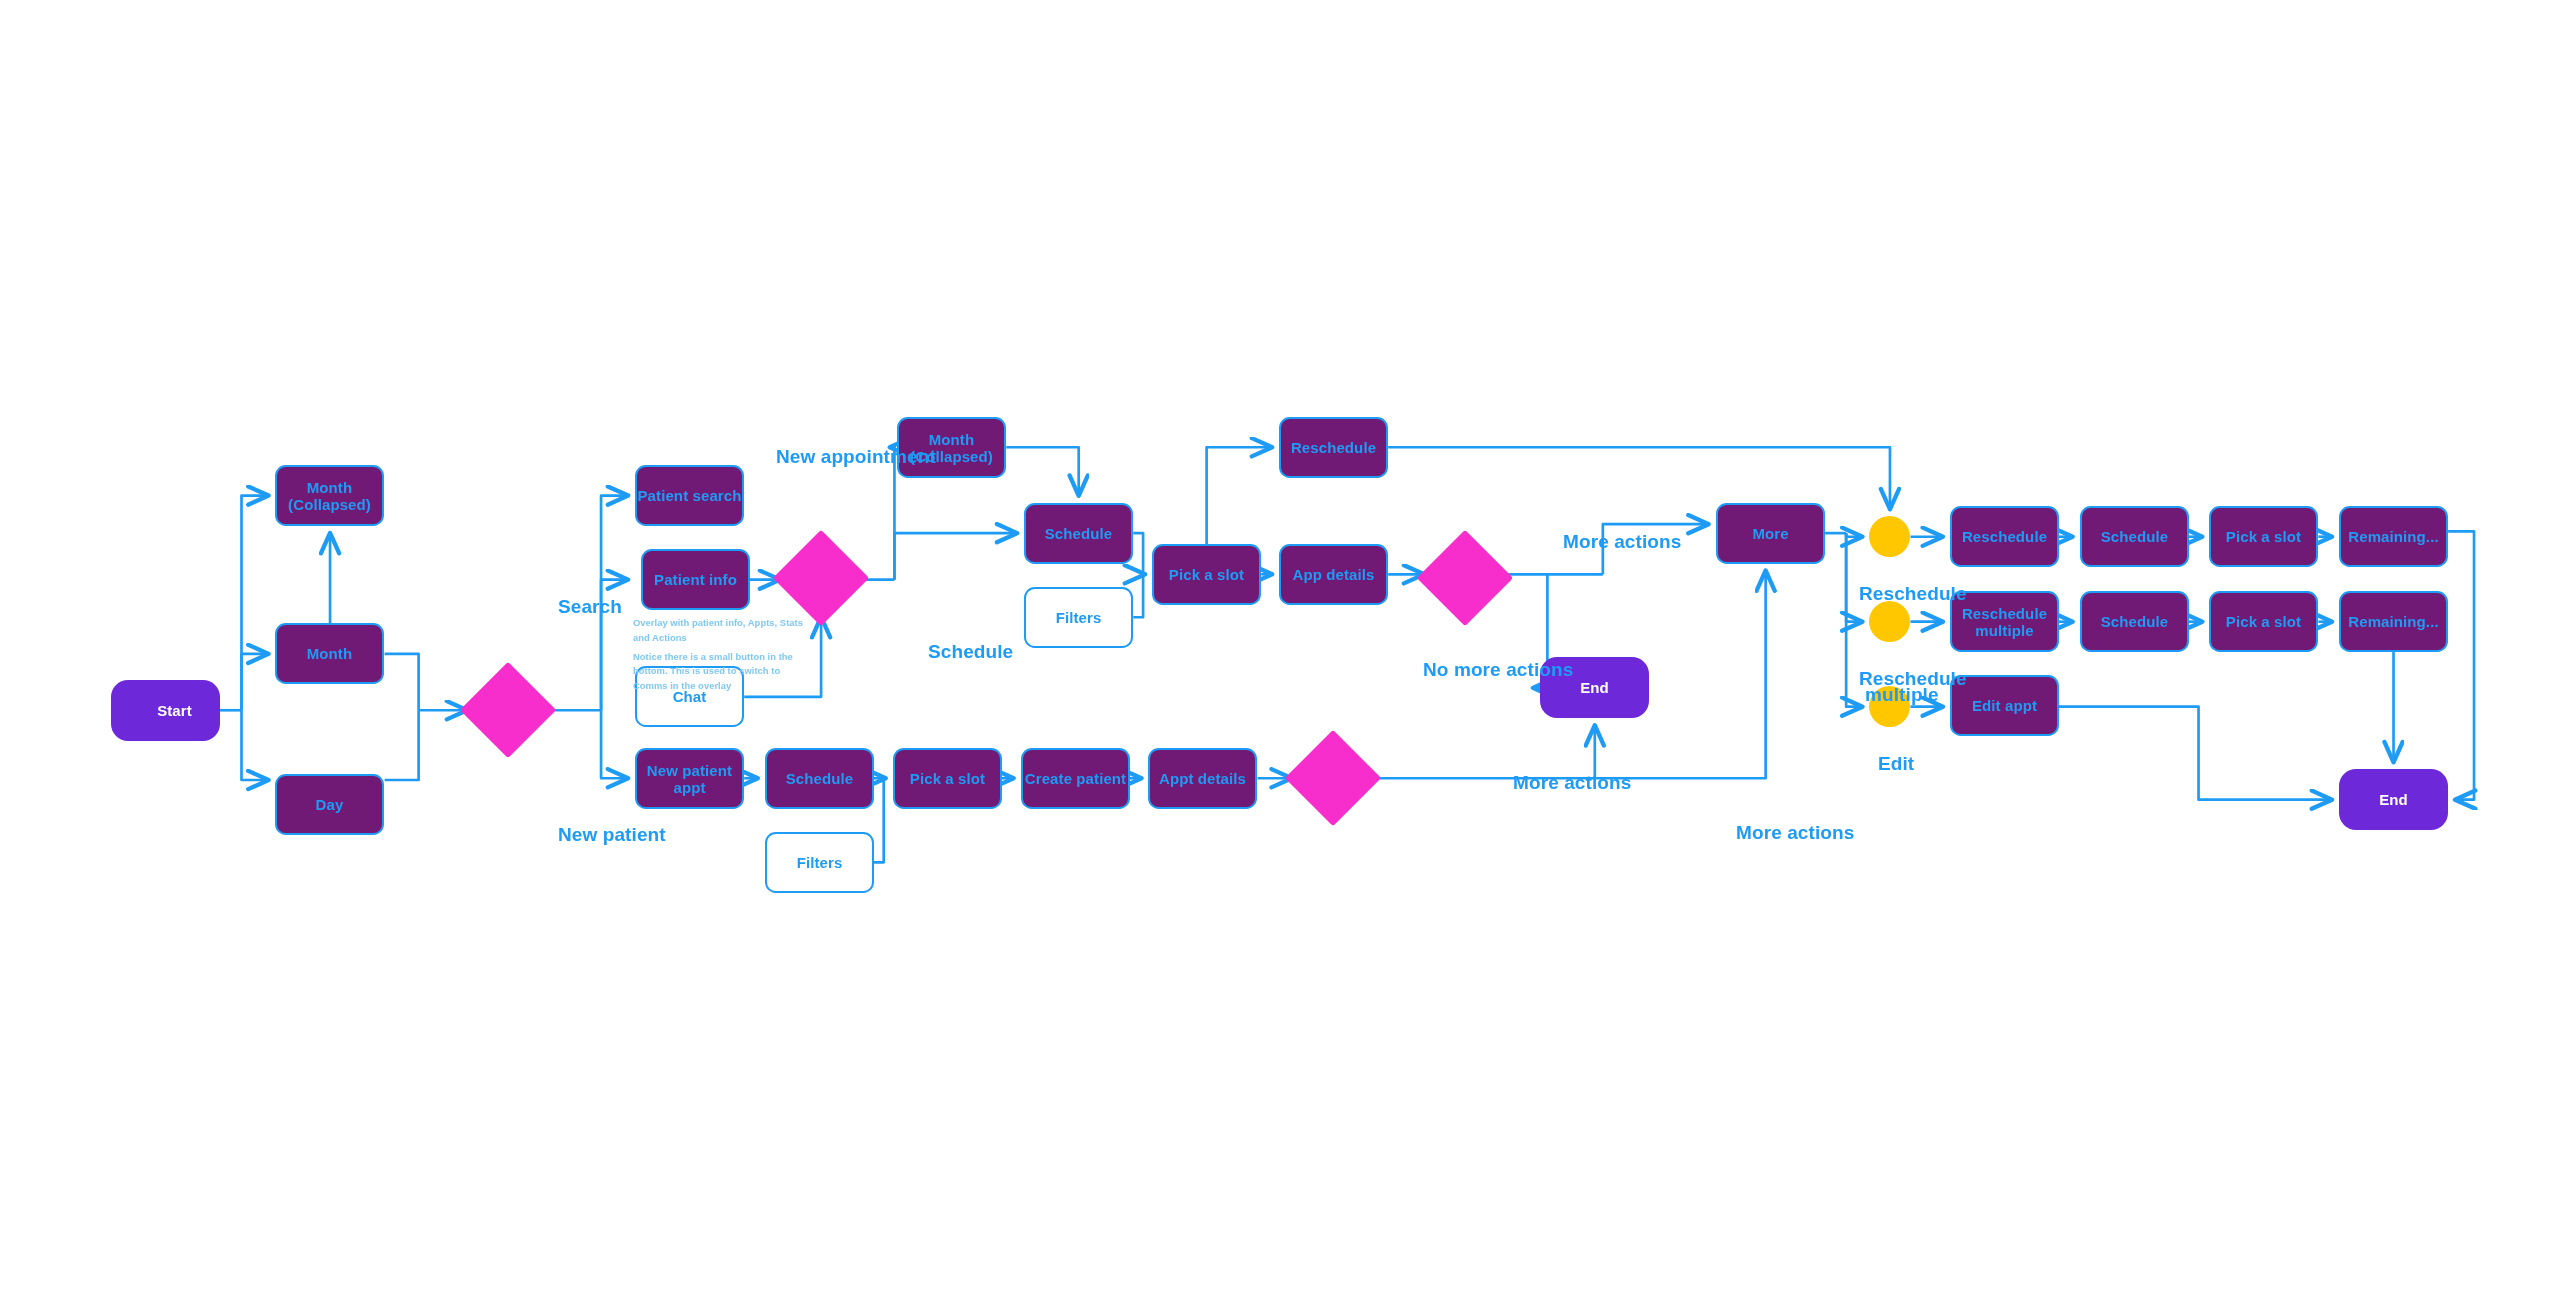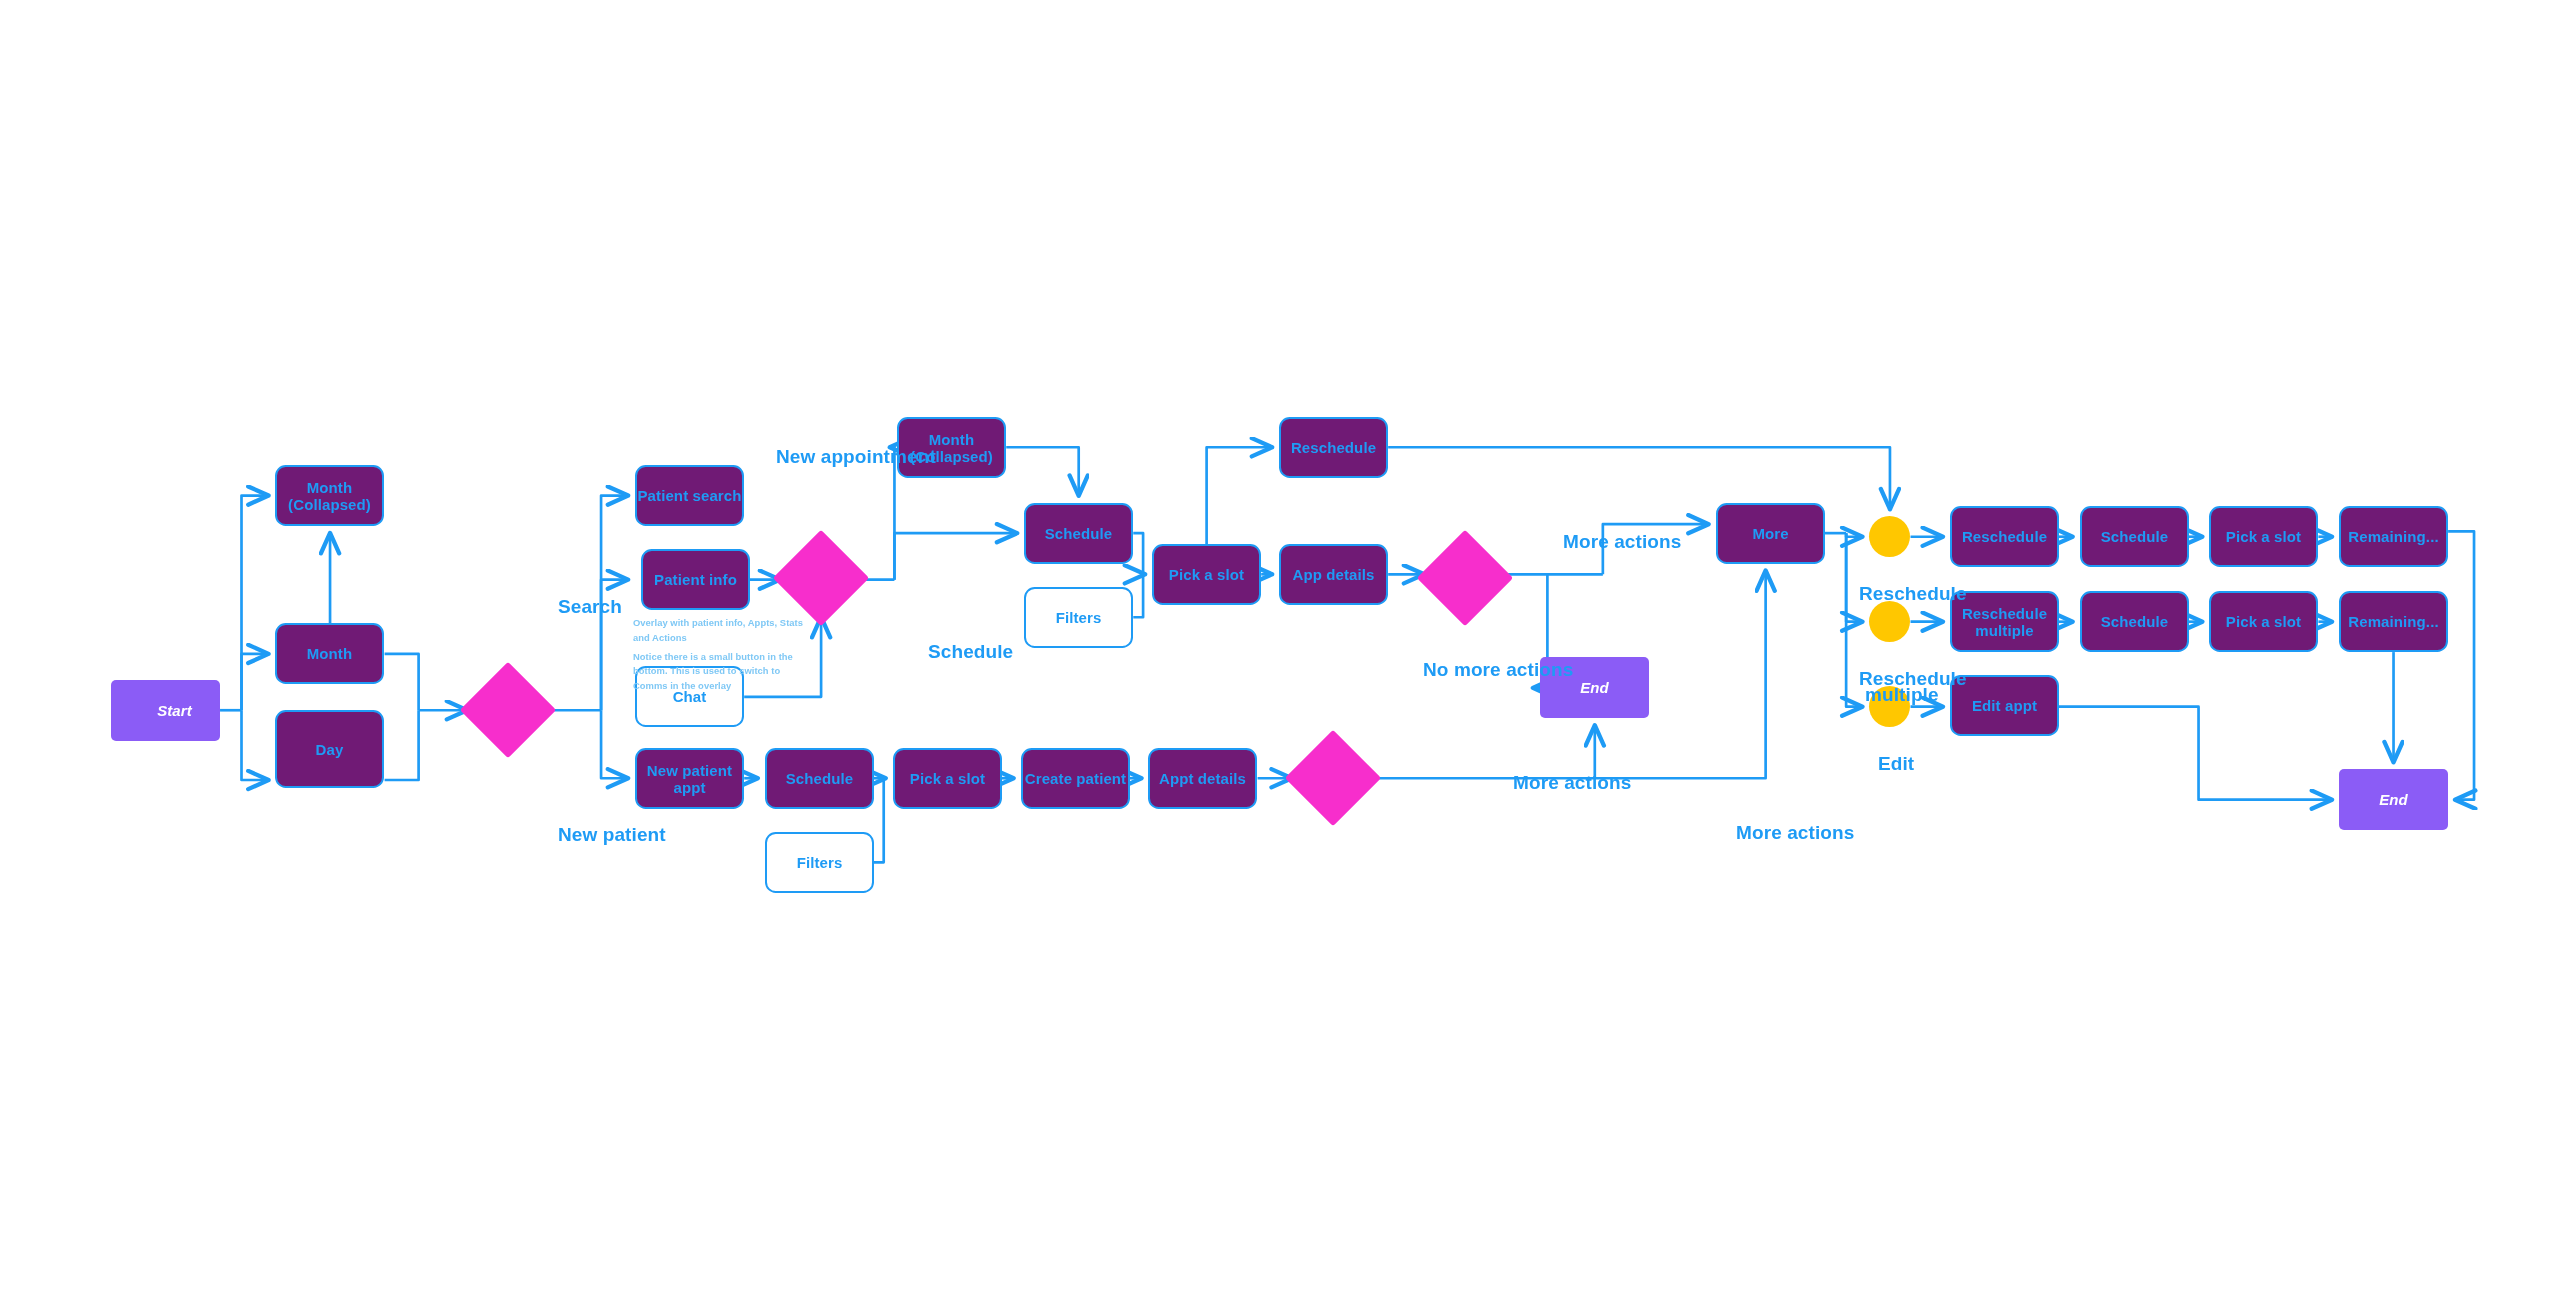--- a/index.html
+++ b/index.html
@@ -2,21 +2,21 @@
 <html style="font-size:14.3px"><head>
 <meta charset="utf-8">
 <style>
   html,body{margin:0;padding:0;background:#ffffff;}
   body{width:2576px;height:1306px;overflow:hidden;font-family:"Liberation Sans",sans-serif;}
   #canvas{position:relative;width:2576px;height:1306px;background:#fff;}
   svg#wires{position:absolute;left:0;top:0;width:2576px;height:1306px;overflow:visible;}
   .node{position:absolute;box-sizing:border-box;display:flex;align-items:center;justify-content:center;text-align:center;}
   .n-light{background:#701a75;border:2.7px solid #1E9BF5;border-radius:10.7px;color:#1E9BF5;font-size:15px;font-weight:700;letter-spacing:0.1px;}
   .n-white{background:#FFFFFF;border:2.7px solid #1E9BF5;border-radius:10.7px;color:#1E9BF5;font-size:15px;font-weight:700;letter-spacing:0.1px;}
-  .n-solid{background:#8b5cf6;border:none;border-radius:5px;color:#FFFFFF;font-size:15px;font-weight:700;letter-spacing:0.1px;font-style:italic;}
+  .n-solid{background:#6d28d9;border:none;border-radius:17px;color:#FFFFFF;font-size:15px;font-weight:700;letter-spacing:0.1px;}
   .n-diamond{width:68px;height:68px;background:#F72ECC;transform:rotate(45deg);border-radius:2.7px;}
   .n-circle{width:41px;height:41px;background:#FFC700;border-radius:50%;}
   .edge-label{position:absolute;color:#1E9BF5;font-size:19px;font-weight:700;white-space:nowrap;letter-spacing:0.1px;margin-top:28px;}
   .note{position:absolute;color:#7FC8F5;font-size:9.4px;font-weight:600;line-height:1.55;width:179px;letter-spacing:0.04px;}
   .note p{margin:0 0 4.5px 0;}
 </style>
 </head>
 <body>
 
 <div id="canvas">
@@ -112,21 +112,21 @@
 
   <div class="node n-solid" style="left:111px;top:680px;width:109px;height:61px;padding-left:18px;">
       <span>Start</span>
     </div>
   <div class="node n-light" style="left:275px;top:465px;width:109px;height:61px;">
       <span>Month (Collapsed)</span>
     </div>
   <div class="node n-light" style="left:275px;top:623px;width:109px;height:61px;">
       <span>Month</span>
     </div>
-  <div class="node n-light" style="left:275px;top:710px;width:109px;height:78px;">
+  <div class="node n-light" style="left:275px;top:774px;width:109px;height:61px;">
       <span>Day</span>
     </div>
   <div class="node" style="left:474px;top:676px;width:68px;height:68px;">
       <div class="n-diamond"></div>
     </div>
   <div class="node n-light" style="left:635px;top:465px;width:109px;height:61px;">
       <span>Patient search</span>
     </div>
   <div class="node n-light" style="left:635px;top:549px;width:109px;height:61px;margin-left:6px;">
       <span>Patient info</span>

